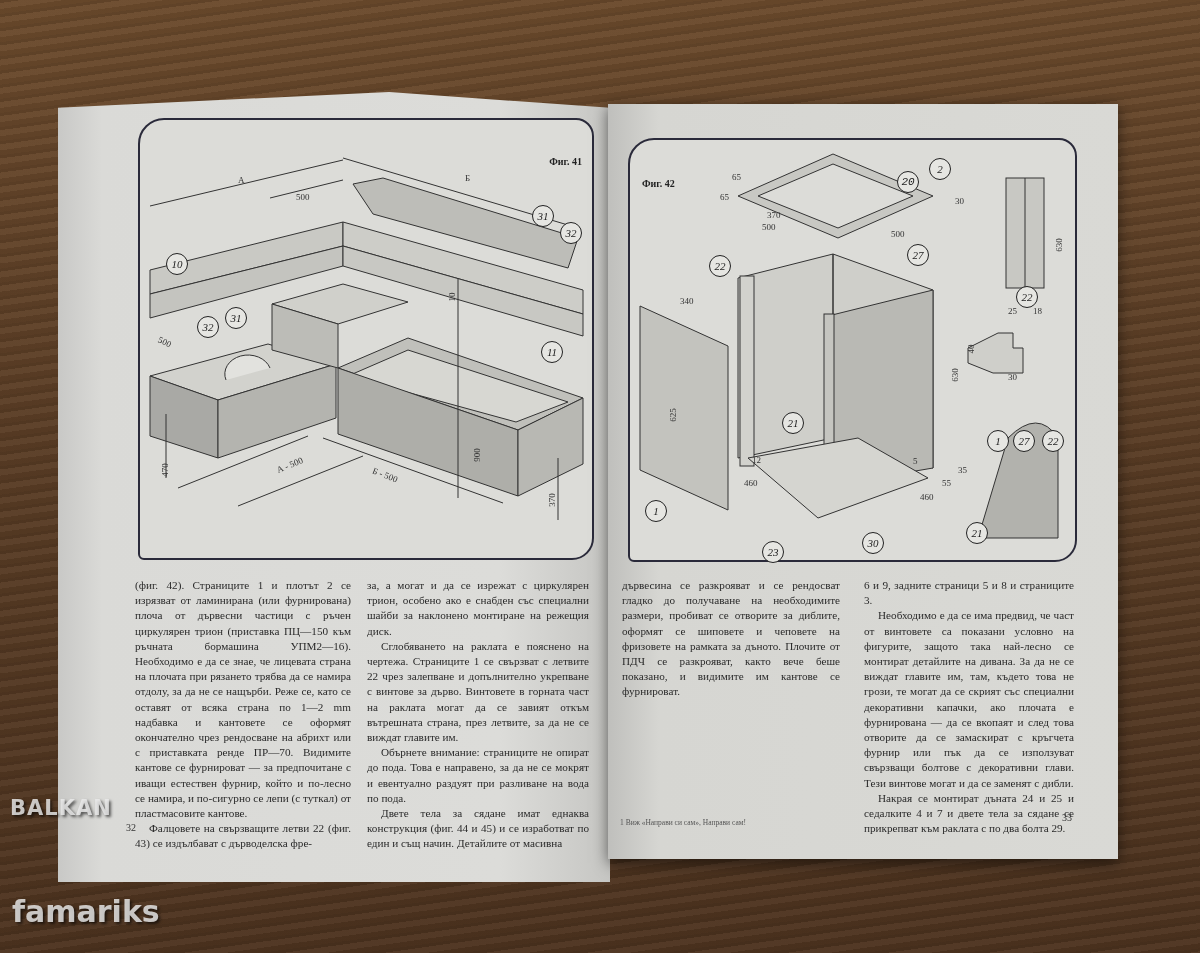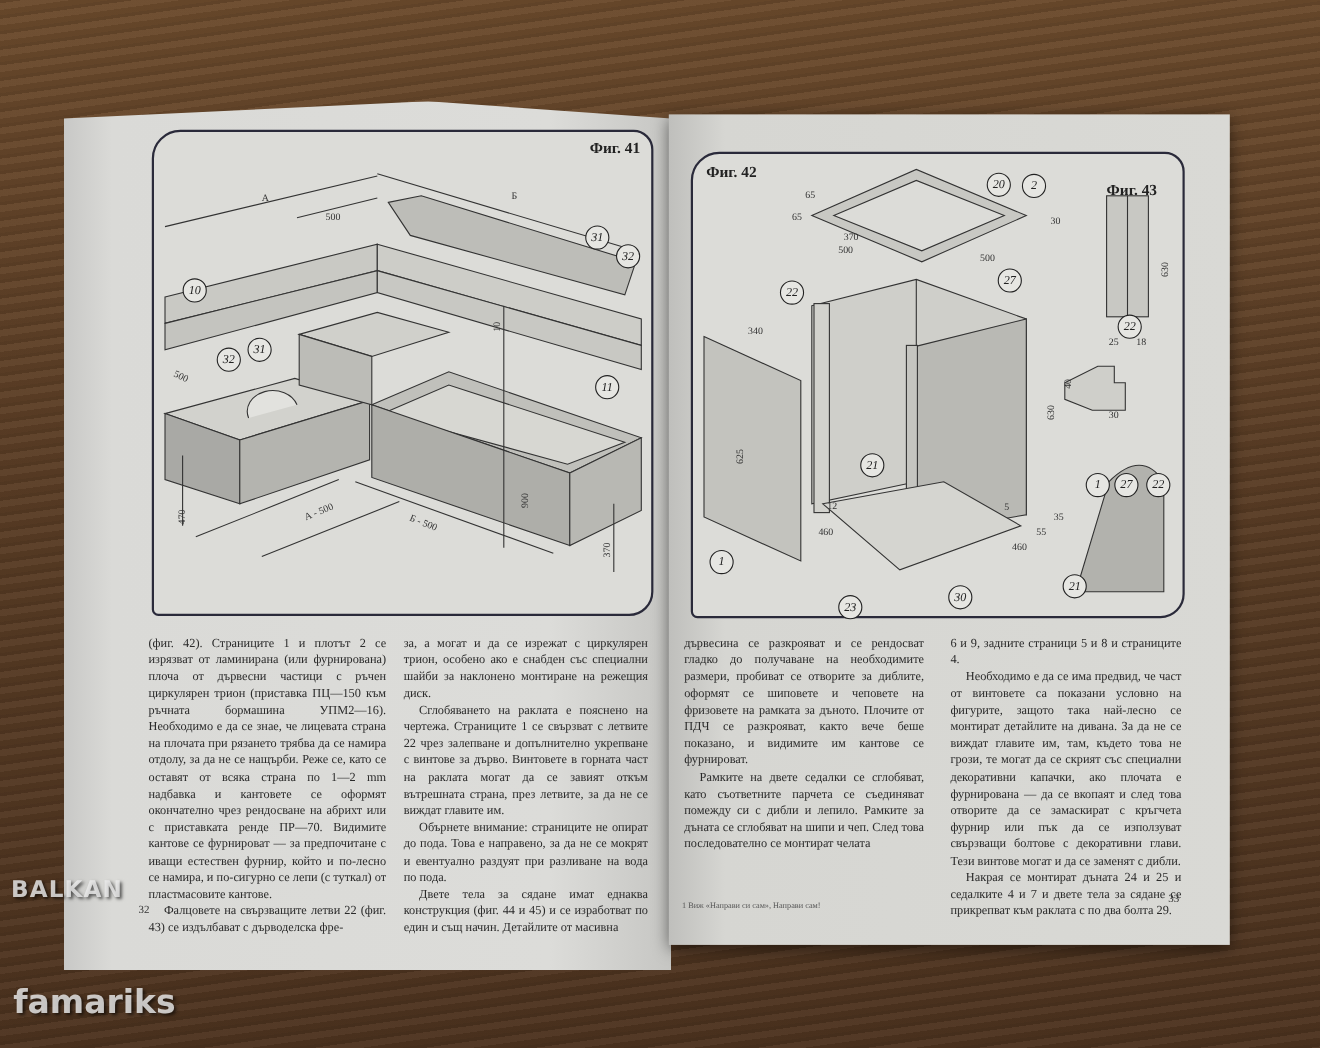--- a/index.html
+++ b/index.html
@@ -23,21 +23,21 @@
     .page.right {
       left: 608px; top: 104px; width: 510px; height: 755px;
       background: linear-gradient(90deg, #bfbfbc 0%, #d6d6d2 10%, #d9d9d5 100%);
     }
     .frame {
       position: absolute; border: 2px solid #2a2a3a; border-radius: 26px 18px 22px 6px;
       background: #dcdcd8;
     }
     .frame.f41 { left: 138px; top: 118px; width: 452px; height: 438px; }
     .frame.f42 { left: 628px; top: 138px; width: 445px; height: 420px; }
-    .fig-label { position: absolute; font-size: 14px; color: #222; font-weight: bold; }
+    .fig-label { position: absolute; font-size: 10px; color: #222; font-weight: bold; margin-top: 28px; }
     .textcol {
       position: absolute; font-size: 11.2px; line-height: 15.2px; color: #2a2a2a;
       text-align: justify;
     }
     .textcol p { margin: 0; text-indent: 14px; }
     .textcol p.noindent { text-indent: 0; }
     .pagenum { position: absolute; font-size: 10px; color: #333; }
     .footnote { position: absolute; font-size: 7.5px; color: #555; }
     .callout {
       position: absolute; width: 20px; height: 20px; border: 1.3px solid #222; border-radius: 50%;
@@ -177,40 +177,39 @@
   <span class="dim" style="left:942px; top:478px;">55</span>
   <span class="dim" style="left:920px; top:492px;">460</span>
 
   <span class="dim" style="left:1052px; top:240px; transform:rotate(-90deg);">630</span>
   <span class="dim" style="left:1022px; top:290px;">60</span>
   <span class="dim" style="left:1008px; top:306px;text-align:right;">25</span>
   <span class="dim" style="left:1033px; top:306px;">18</span>
   <span class="dim" style="left:966px; top:344px; transform:rotate(-90deg);">40</span>
   <span class="dim" style="left:1008px; top:372px;">30</span>
 
-  <span class="callout" style="left:897px; top:157px;">20</span>
+  <span class="callout" style="left:897px; top:171px;font-family:Liberation Mono, monospace;">20</span>
   <span class="callout" style="left:929px; top:158px;">2</span>
   <span class="callout" style="left:907px; top:244px;">27</span>
   <span class="callout" style="left:709px; top:255px;">22</span>
   <span class="callout" style="left:782px; top:412px;">21</span>
   <span class="callout" style="left:645px; top:500px;">1</span>
   <span class="callout" style="left:762px; top:530px;margin-top:11px;">23</span>
   <span class="callout" style="left:862px; top:532px;">30</span>
   <span class="callout" style="left:987px; top:430px;">1</span>
   <span class="callout" style="left:1013px; top:430px;">27</span>
   <span class="callout" style="left:1042px; top:430px;">22</span>
   <span class="callout" style="left:966px; top:522px;">21</span>
   <span class="callout" style="left:1016px; top:286px;">22</span>
 
   <div class="textcol" style="left:622px; top:578px; width:218px;">
     <p class="noindent">дървесина се разкрояват и се рендосват гладко до получаване на необходимите размери, пробиват се отворите за диблите, оформят се шиповете и чеповете на фризовете на рамката за дъното. Плочите от ПДЧ се разкрояват, както вече беше показано, и видимите им кантове се фурнироват.</p>
-    <p>Рамките на двете седалки се сглобяват, като съответните парчета се съединяват помежду си с дибли и лепило. Рамките за дъната се сглобяват на шипи и чеп. След това последователно се монтират челата</p>
   </div>
   <div class="textcol" style="left:864px; top:578px; width:210px;">
-    <p class="noindent">6 и 9, задните страници 5 и 8 и страниците 4.</p>
+    <p class="noindent">6 и 9, задните страници 5 и 8 и страниците 3.</p>
     <p>Необходимо е да се има предвид, че част от винтовете са показани условно на фигурите, защото така най-лесно се монтират детайлите на дивана. За да не се виждат главите им, там, където това не грози, те могат да се скрият със специални декоративни капачки, ако плочата е фурнирована — да се вкопаят и след това отворите да се замаскират с кръгчета фурнир или пък да се използуват свързващи болтове с декоративни глави. Тези винтове могат и да се заменят с дибли.</p>
     <p>Накрая се монтират дъната 24 и 25 и седалките 4 и 7 и двете тела за сядане се прикрепват към раклата с по два болта 29.</p>
   </div>
   <span class="footnote" style="left:620px; top:818px;">1 Виж «Направи си сам», Направи сам!</span>
   <span class="pagenum" style="left:1062px; top:812px;">33</span>
 
   <span class="watermark wm-balkan">BALKAN</span>
   <span class="watermark wm-famariks">famariks</span>
 </div>
 

